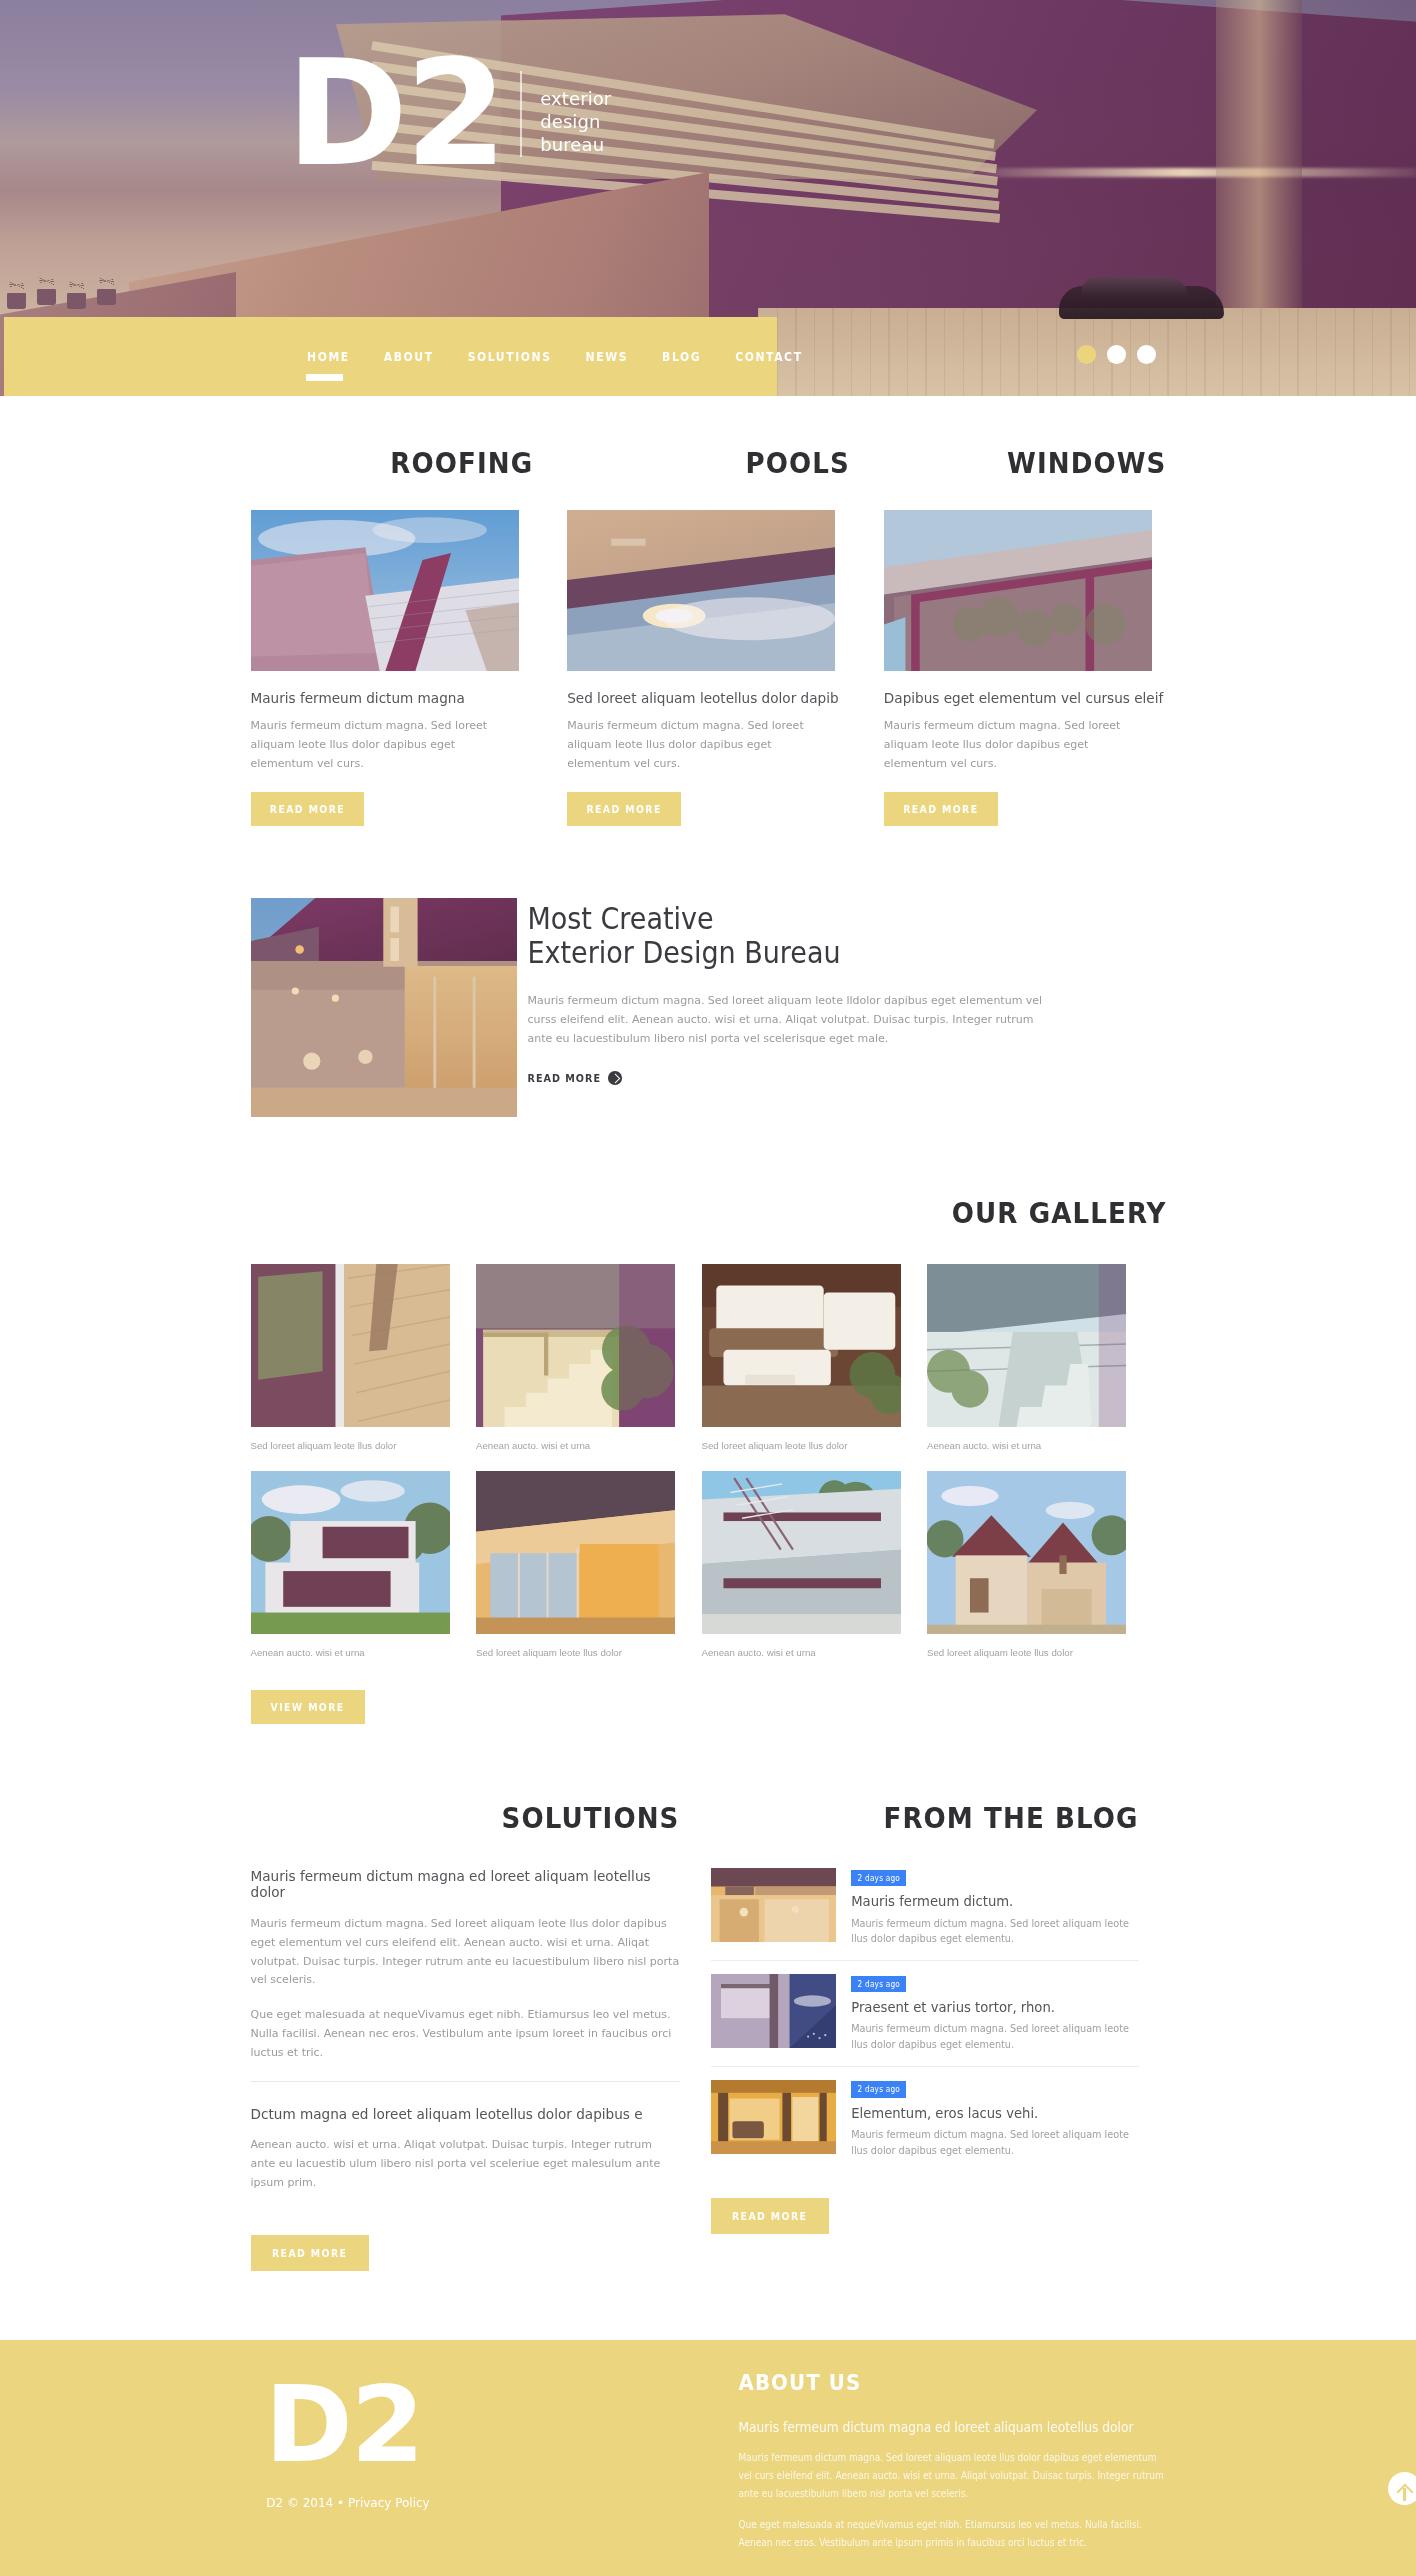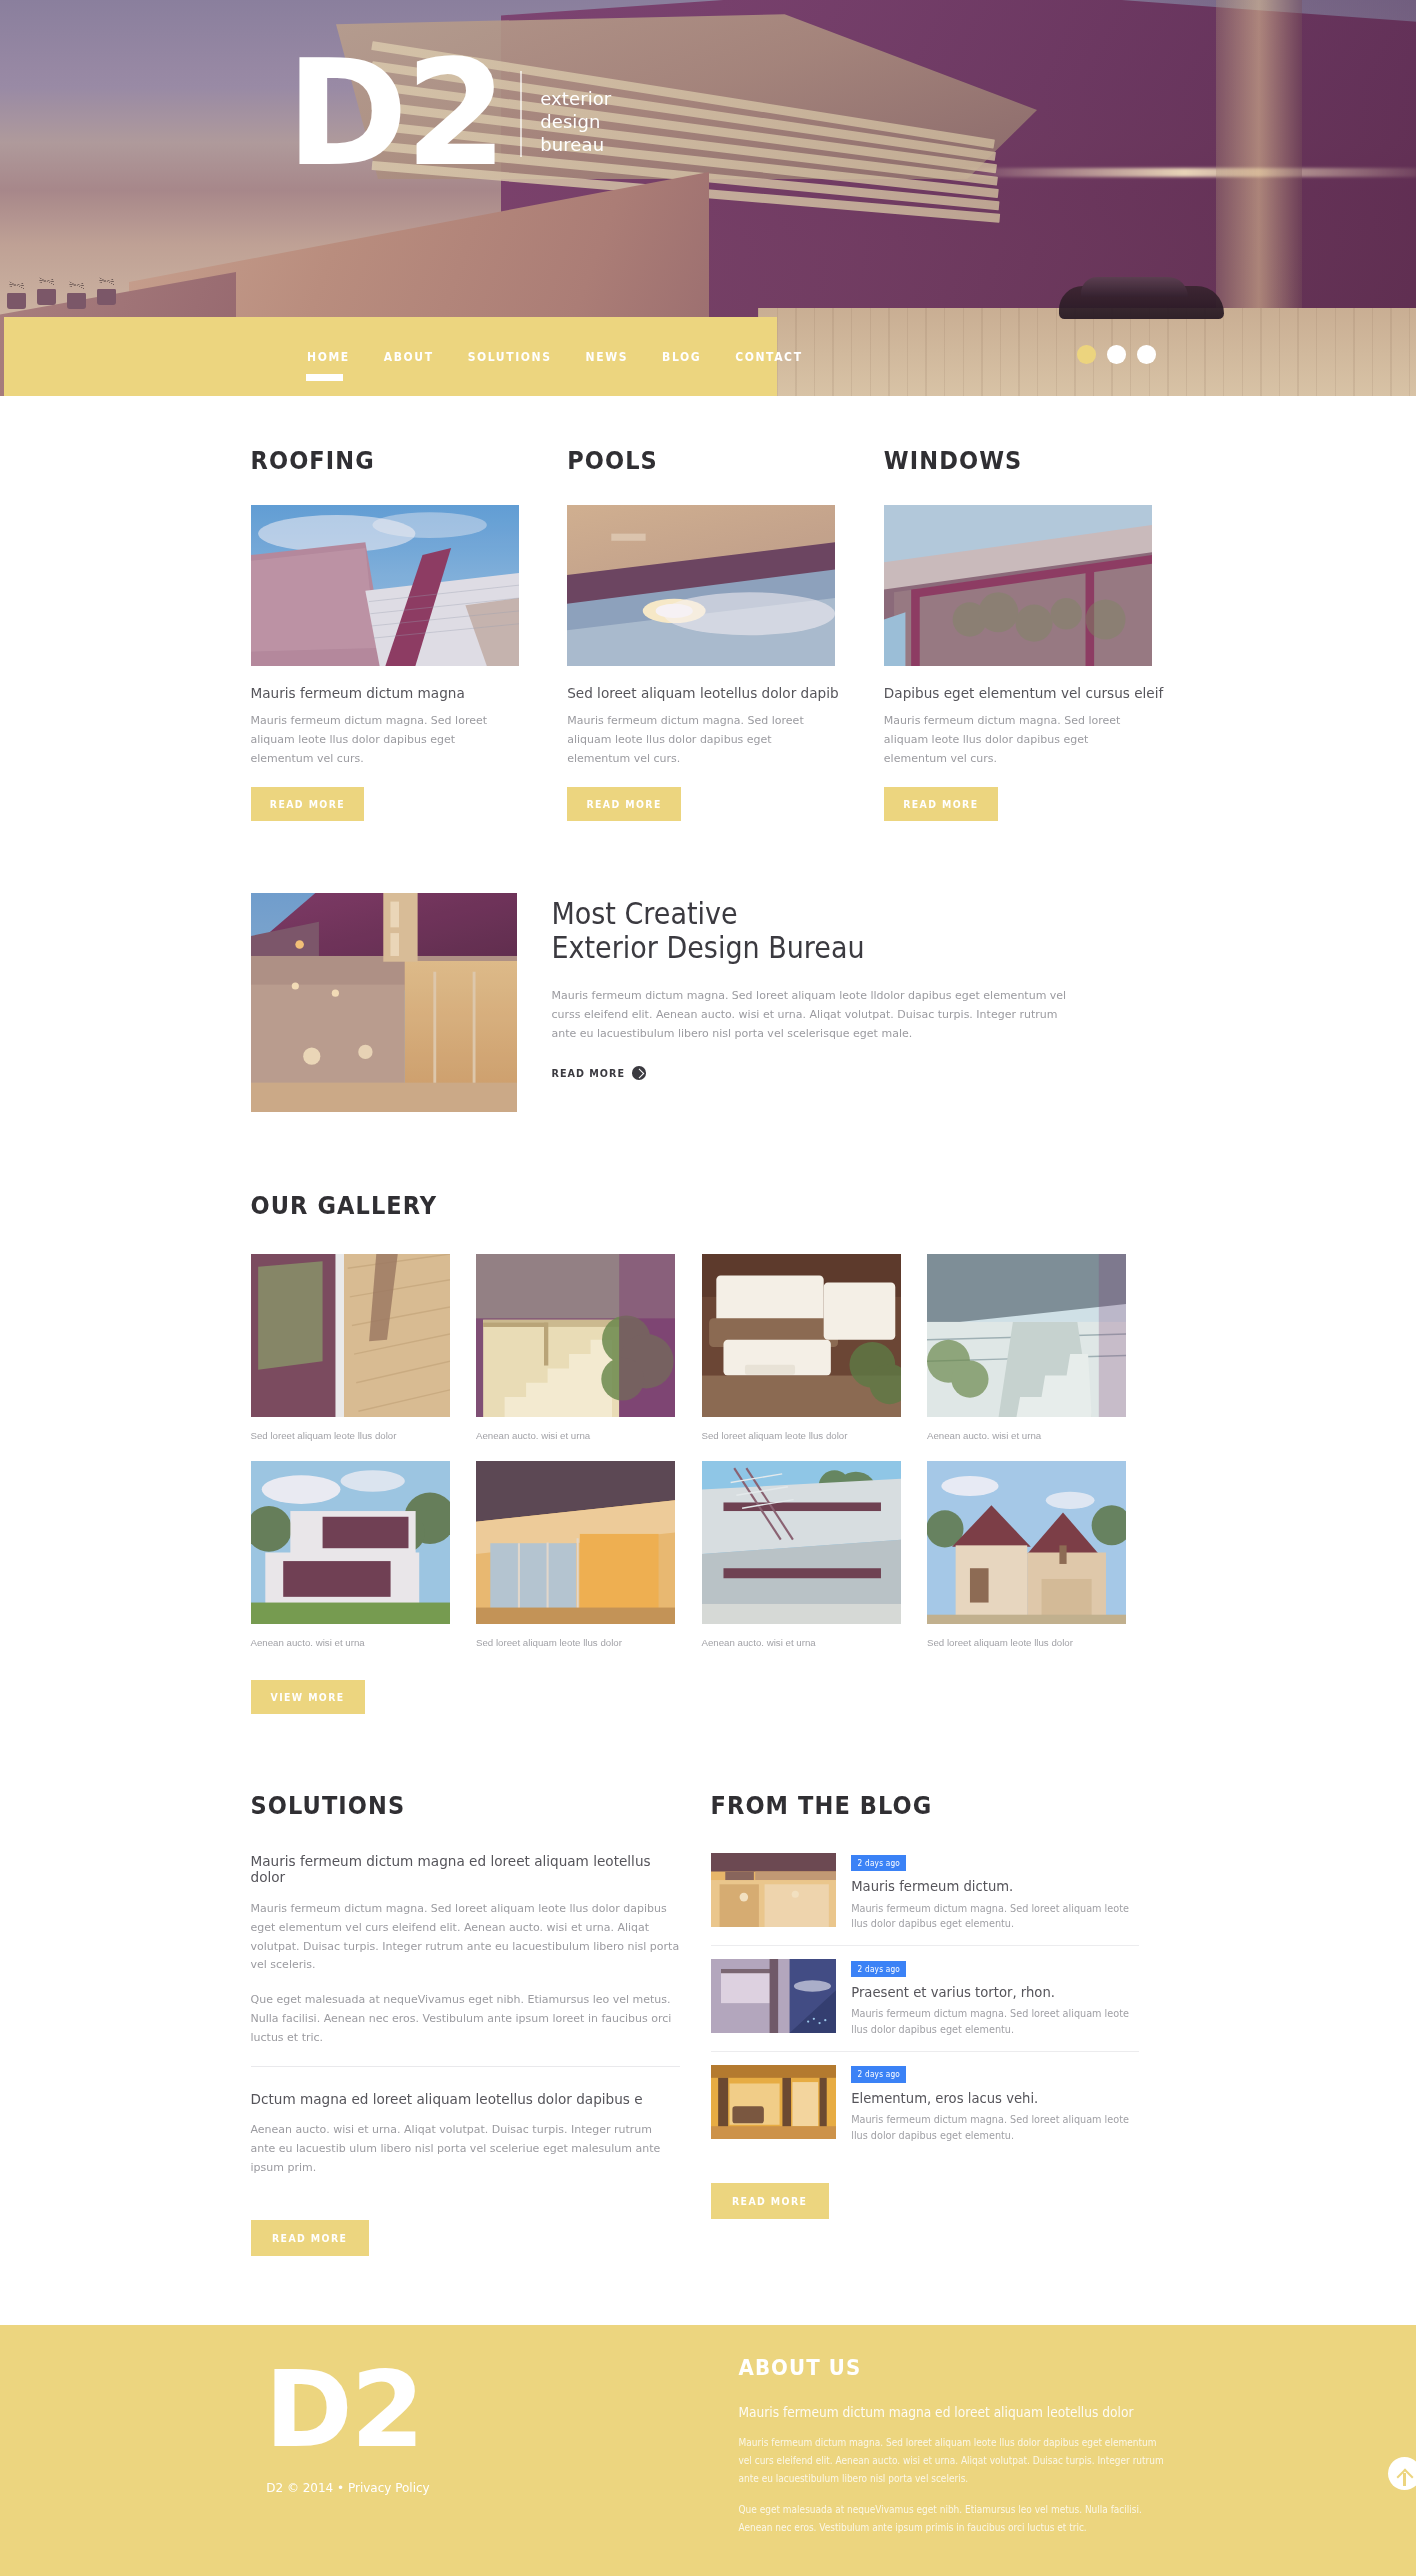--- a/index.html
+++ b/index.html
@@ -129,22 +129,23 @@
     font-weight: 600; padding: 0 17px; text-decoration: none;
     font-family: "DejaVu Sans Condensed", "Liberation Sans Narrow", "Liberation Sans", sans-serif;
   }
   .nav-item.active::after {
     content: ""; position: absolute; left: 15.7px; bottom: -17px; width: 37px; height: 6.4px; background: #fff;
   }
 
   
   .wrap { width: 916px; margin: 0 auto; position: relative; }
   .sec-title {
-    font-size: 25px; font-weight: 600; color: #302f33; letter-spacing: 1.1px;
+    font-size: 29px; font-weight: 600; color: #302f33; letter-spacing: 1.1px;
     font-family: "DejaVu Sans Condensed", "Liberation Sans Narrow", "Liberation Sans", sans-serif;
+    text-align: right;
   }
   .body-txt { font-size: 11px; line-height: 1.72; color: #9b9ba0; }
   .btn {
     display: inline-block; background: #ecd57f; color: #fff; font-size: 10.4px;
     letter-spacing: 1.4px; font-weight: 700; padding: 12px 21.5px; border: 0; cursor: pointer;
     font-family: "DejaVu Sans Condensed", "Liberation Sans Narrow", "Liberation Sans", sans-serif;
   }
 
   
   .services { display: flex; gap: 34px; padding-top: 50px; }
@@ -153,21 +154,21 @@
   .svc .thumb { width: 268px; height: 161px; overflow: hidden; }
   .svc h4 {
     margin: 18.6px 0 11.4px; font-size: 13.6px; font-weight: 400; color: #55545a;
   }
   .svc p { margin-bottom: 18.6px; width: 254px; }
   .svc .btn { padding: 10.7px 19.3px; }
 
   .ph { width: 100%; height: 100%; display: block; }
 
   
-  .about-strip { display: flex; padding-top: 72px; gap: 35px; }
+  .about-strip { display: flex; padding-top: 72px; gap: 11px; }
   .about-img { width: 266px; height: 219px; flex: none; }
   .about-body { padding-top: 4.3px; width: 565px; }
   .about-body h2 {
     font-size: 30px; line-height: 1.12; color: #3b3a40; font-weight: 400;
     font-family: "DejaVu Sans Condensed", "Liberation Sans Narrow", "Liberation Sans", sans-serif;
   }
   .about-body p { margin-top: 21.5px; width: 522px; line-height: 1.75; }
   .readlink {
     display: inline-flex; align-items: center; gap: 7.2px; margin-top: 23px;
     font-size: 10.7px; font-weight: 700; letter-spacing: 1px; color: #3b3a40; text-decoration: none;

